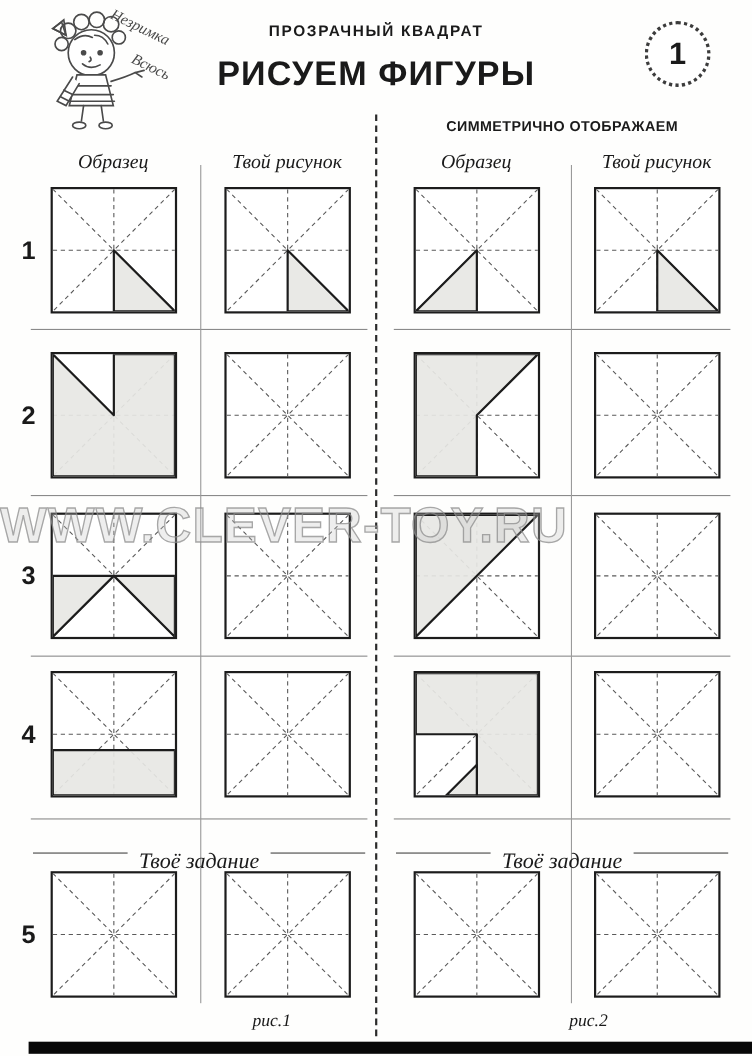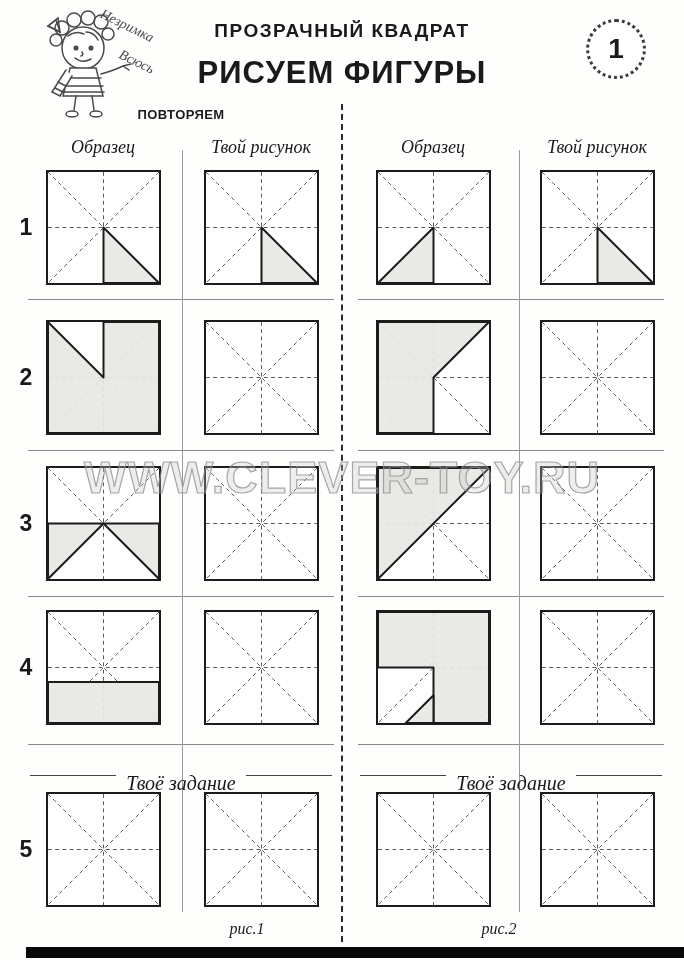--- a/index.html
+++ b/index.html
@@ -8,21 +8,21 @@
 
   
   .mascot{position:absolute;left:6px;top:4px;width:176px;height:128px;}
   .mascot svg{position:absolute;left:0;top:0;}
   .mascot-name{position:absolute;font-family:"Liberation Serif",serif;font-style:italic;
                font-size:14px;color:#4a4a4a;white-space:nowrap;}
   .mascot-name.n1{left:92px;top:14px;transform:rotate(26deg);}
   .mascot-name.n2{left:112px;top:50px;transform:rotate(26deg);}
 
   .title-block{position:absolute;left:0;top:20px;width:684px;text-align:center;}
-  .series-title{font-size:19px;font-weight:700;letter-spacing:1.5px;}
+  .series-title{font-size:14px;font-weight:700;letter-spacing:1.5px;}
   .page-title{font-size:31px;font-weight:800;letter-spacing:1px;margin-top:13px;}
 
   .page-badge{position:absolute;left:586px;top:19px;width:54px;height:54px;border:3px dotted #3c3c3c;
               border-radius:50%;display:flex;align-items:center;justify-content:center;
               font-size:28px;font-weight:700;background:#fff;}
 
   
   .sec-header{position:absolute;top:107px;width:302px;text-align:center;
               font-size:13px;font-weight:700;letter-spacing:.4px;}
   .sec-header.left{left:30px;}
@@ -48,21 +48,21 @@
   
   .task-header{position:absolute;top:756px;width:302px;display:flex;align-items:center;gap:10px;}
   .task-header .line{flex:1;border-top:1.5px solid #444;height:0;}
   .task-header .txt{font-family:"Liberation Serif",serif;font-style:italic;font-size:20px;white-space:nowrap;margin-top:16px;}
   .task-header.left{left:30px;}
   .task-header.right{left:360px;}
 
   .fig-caption{position:absolute;top:920px;width:110px;text-align:center;
                font-family:"Liberation Serif",serif;font-style:italic;font-size:16px;}
 
-  .watermark{position:absolute;left:0;top:452px;width:684px;text-align:center;z-index:6;
+  .watermark{position:absolute;left:0;top:452px;width:684px;z-index:6;
              font-size:45px;font-weight:800;letter-spacing:1px;pointer-events:none;
              color:rgba(200,200,200,0.30);-webkit-text-stroke:1.2px rgba(140,140,140,0.75);}
 
   .bottom-edge{position:absolute;left:26px;top:947px;width:658px;height:11px;background:#080808;}
 </style>
 </head>
 <body>
 
 <div class="page">
 
@@ -108,21 +108,21 @@
 
   <div class="title-block">
     <div class="series-title">ПРОЗРАЧНЫЙ КВАДРАТ</div>
     <div class="page-title">РИСУЕМ ФИГУРЫ</div>
   </div>
 
   <div class="page-badge">
     <span>1</span>
   </div>
 
-  <div class="sec-header left">ПОВТОРЯЕМ</div>
+  <div class="sec-header right">СИММЕТРИЧНО ОТОБРАЖАЕМ</div>
 
   <div class="col-header" style="left:33px">Образец</div>
   <div class="col-header" style="left:191px">Твой рисунок</div>
   <div class="col-header" style="left:363px">Образец</div>
   <div class="col-header" style="left:527px">Твой рисунок</div>
 
   <div class="row-label" style="top:214px">1</div>
   <div class="row-label" style="top:364px">2</div>
   <div class="row-label" style="top:510px">3</div>
   <div class="row-label" style="top:654px">4</div>
@@ -321,19 +321,19 @@
     <span class="txt">Твоё задание</span>
     <span class="line"></span>
   </div>
   <div class="task-header right">
     <span class="line"></span>
     <span class="txt">Твоё задание</span>
     <span class="line"></span>
   </div>
 
   <div class="fig-caption" style="left:192px">рис.1</div>
-  <div class="fig-caption" style="left:444px">рис.2</div>
+  <div class="fig-caption" style="left:480px">рис.2</div>
 
   <div class="watermark">WWW.CLEVER-TOY.RU</div>
 
   <div class="bottom-edge"></div>
 
 </div>
 
 </body></html>

